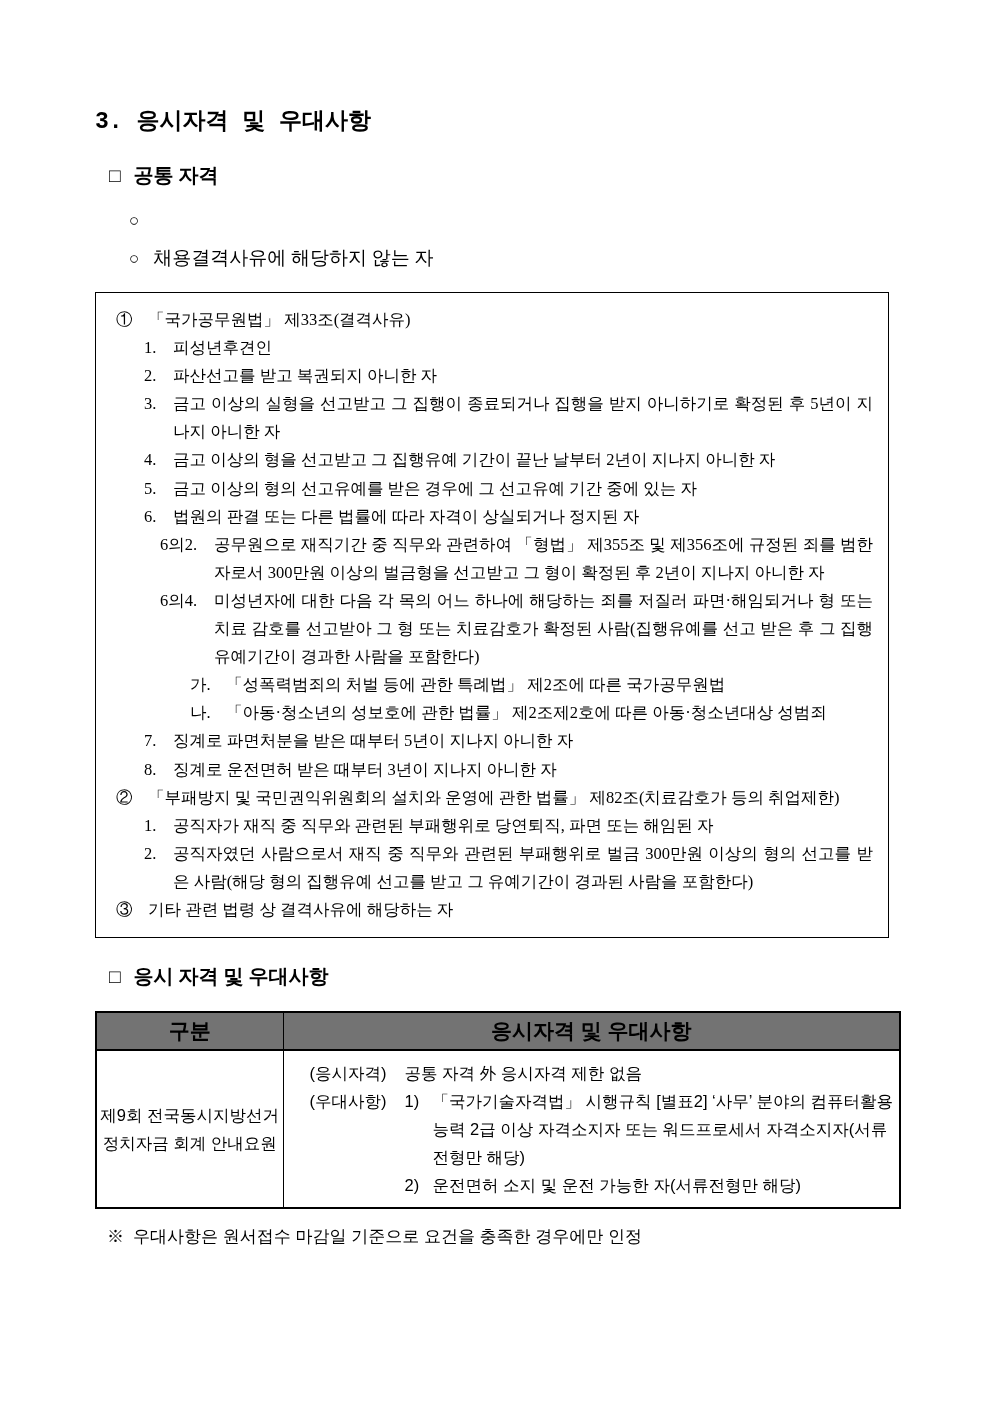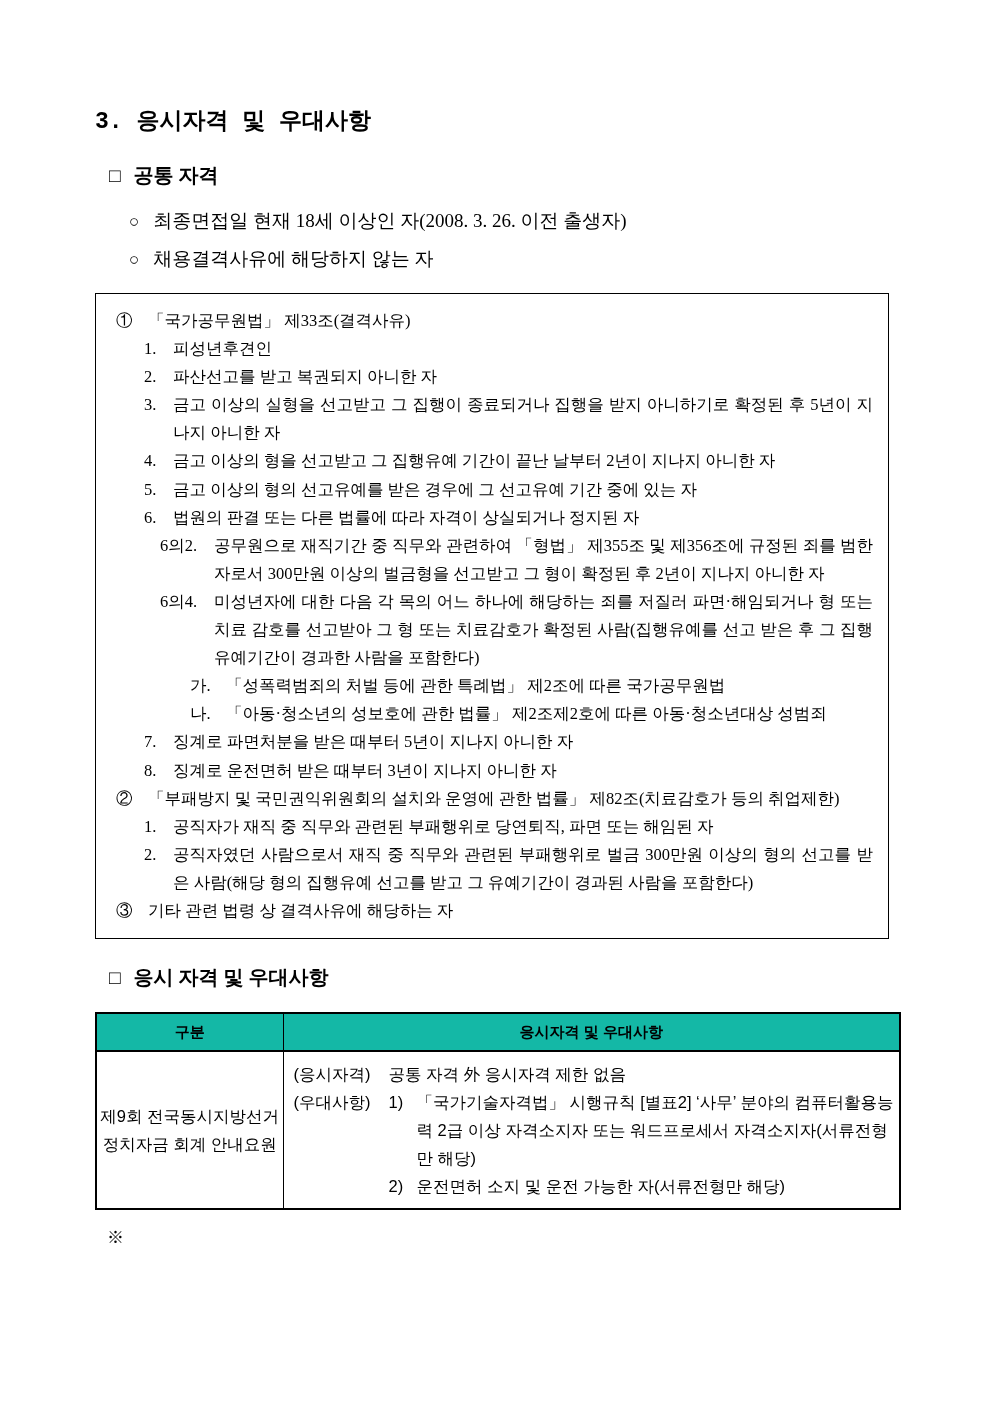--- a/index.html
+++ b/index.html
@@ -68,44 +68,44 @@
 
   
   .qtable {
     margin-top: 21px;
     width: 806px;
     border-collapse: collapse;
     border: 2px solid #000000;
     font-family: "Liberation Sans", sans-serif;
   }
   .qtable th {
-    background: #14b8a6;
+    background: #737373;
     border: 1px solid #000000;
     border-bottom: 2px solid #000000;
     height: 38px;
-    font-size: 15px;
+    font-size: 21px;
     font-weight: bold;
     text-align: center;
     padding: 0;
   }
   .qtable th.col-cat { width: 187px; }
   .qtable td { border: 1px solid #000000; vertical-align: middle; }
   .cat-cell {
     text-align: center;
     font-size: 16.5px;
     line-height: 28px;
     padding: 23px 2px;
   }
   .detail-cell {
     font-size: 16.5px;
     line-height: 28px;
     padding: 8px 4px 8px 10px;
   }
   .dline { display: flex; align-items: flex-start; }
-  .dlabel { white-space: pre; flex: 0 0 95px; }
+  .dlabel { white-space: pre; flex: 0 0 95px; margin-left: 16px; }
   .plist { flex: 1 1 auto; }
   .pitem { display: flex; }
   .pnum { flex: 0 0 28px; white-space: pre; }
   .ptext { flex: 1 1 auto; }
 
   
   .footnote {
     display: flex;
     align-items: baseline;
     gap: 9px;
@@ -123,21 +123,20 @@
   <h1 class="title">3. 응시자격 및 우대사항</h1>
 
   <div class="h2 mt-title">
     <span class="sq">□</span>
     <span>공통 자격</span>
   </div>
 
   <div class="bullets">
     <div class="bullet">
       <span class="circ">○</span>
-      <span>최종면접일 현재 18세 이상인 자(2008. 3. 26. 이전 출생자)</span>
     </div>
     <div class="bullet">
       <span class="circ">○</span>
       <span>채용결격사유에 해당하지 않는 자</span>
     </div>
   </div>
 
   <div class="law-box">
     <div class="bi l1">
         <span class="lb">①</span>
@@ -245,15 +244,16 @@
               </div>
             </div>
           </div>
         </td>
       </tr>
     </tbody>
   </table>
 
   <div class="footnote">
     <span>※</span>
+    <span>우대사항은 원서접수 마감일 기준으로 요건을 충족한 경우에만 인정</span>
   </div>
 
 </div>
 
 </body></html>

